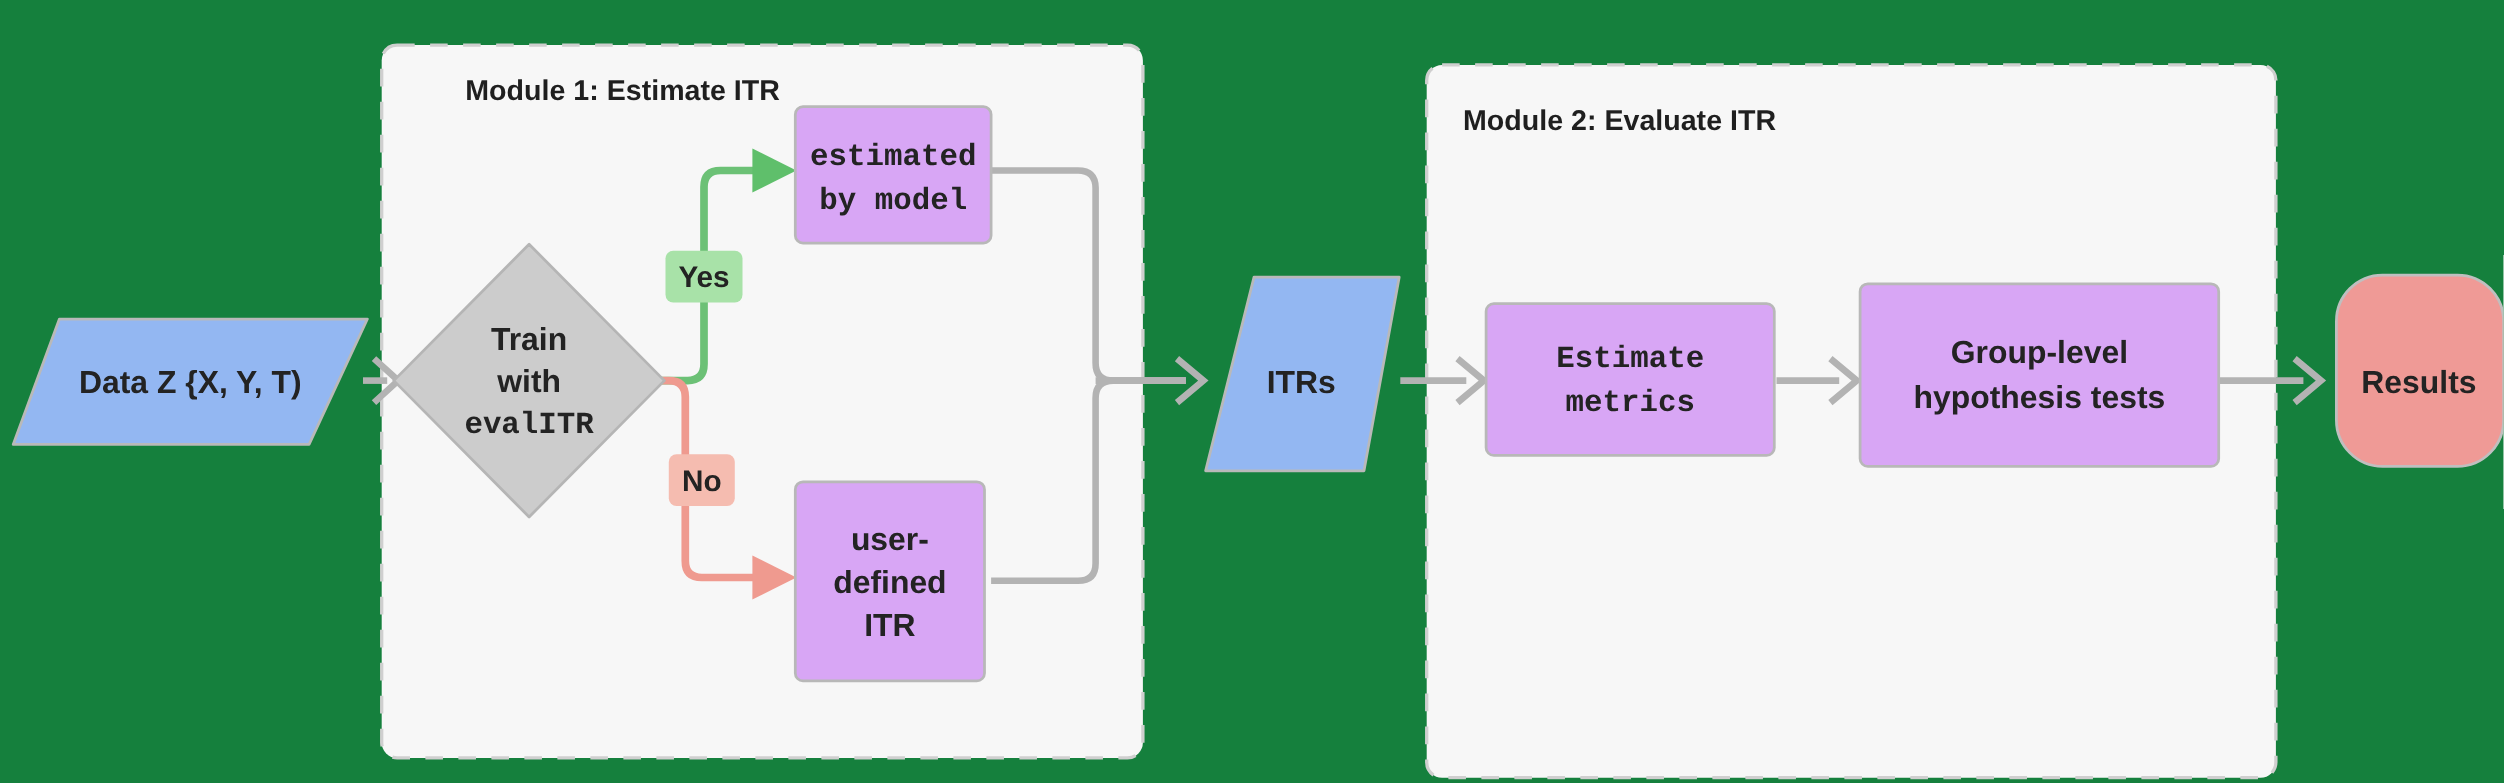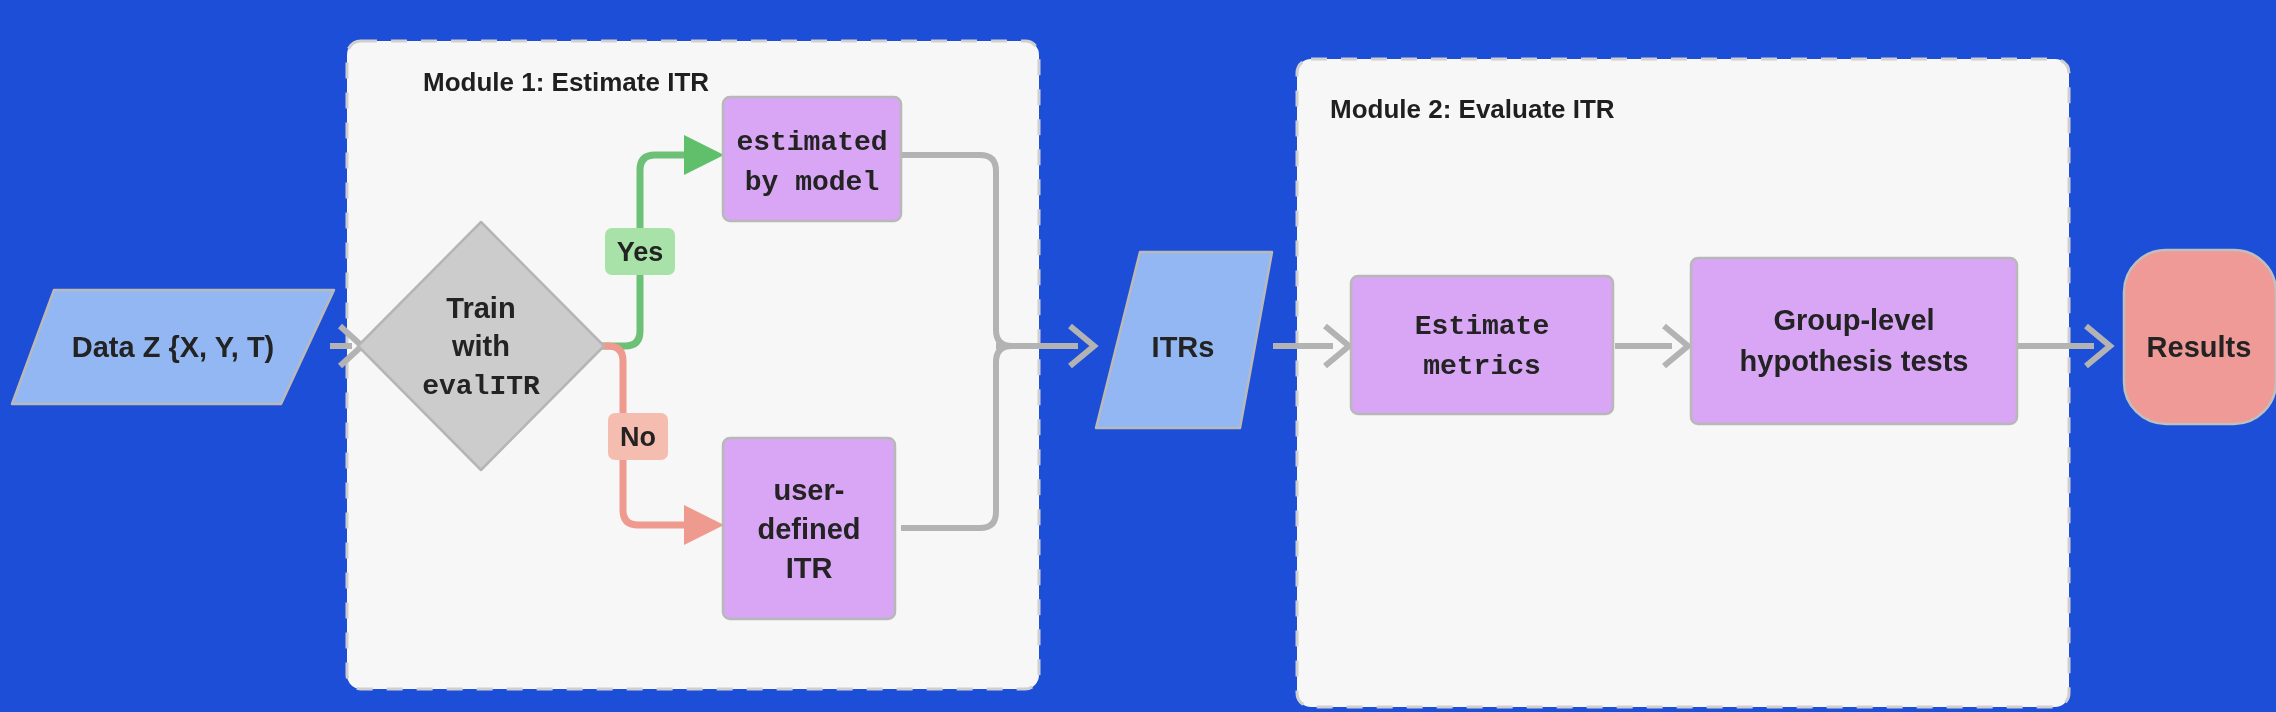--- a/index.html
+++ b/index.html
@@ -7,21 +7,21 @@
     padding: 0;
     background: #ffffff;
   }
   body {
     font-family: "Liberation Sans", sans-serif;
   }
   #canvas {
     position: relative;
     width: 2276px;
     height: 712px;
-    background: #1d4ed8;
+    background: #15803d;
     overflow: hidden;
   }
   svg.flow {
     position: absolute;
     top: 0;
     left: 0;
     width: 2276px;
     height: 712px;
   }
   .module-box {

